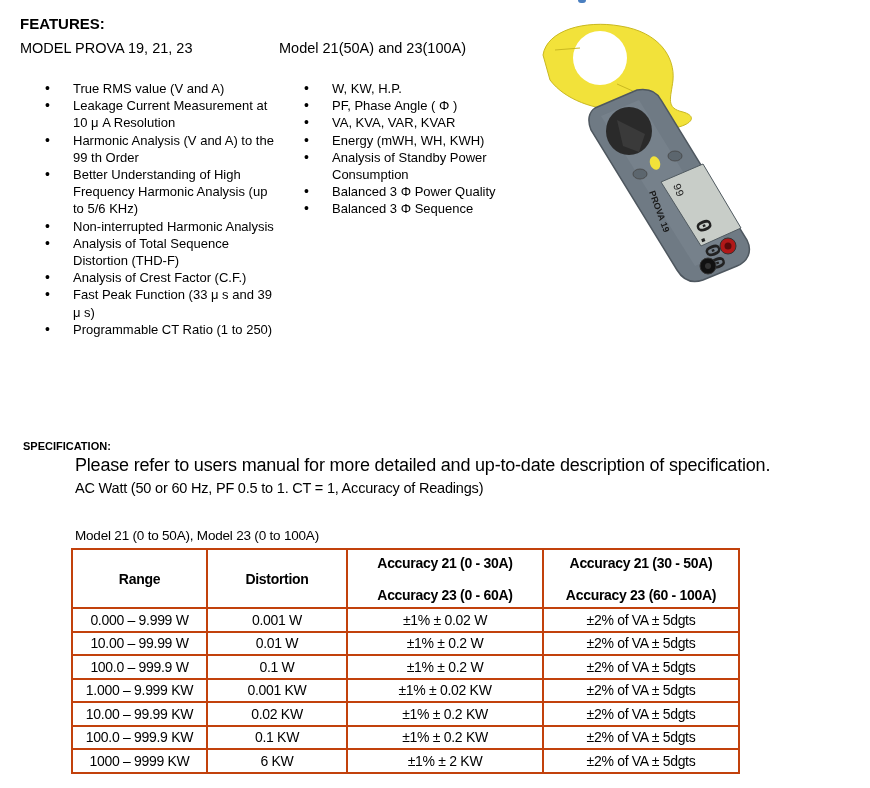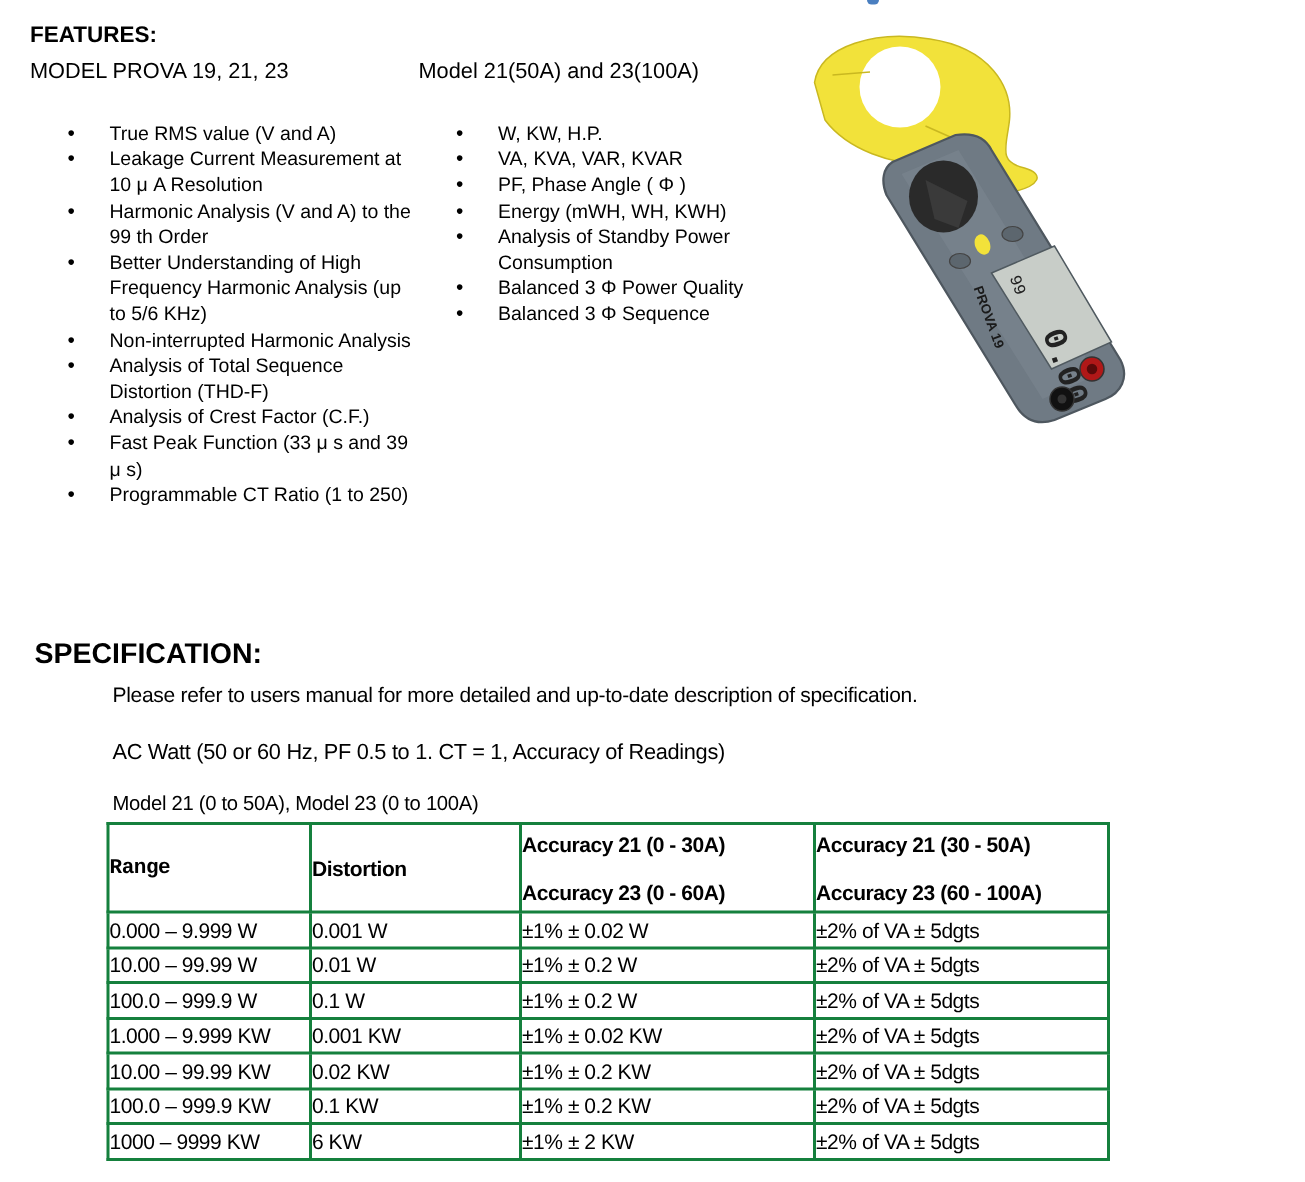--- a/index.html
+++ b/index.html
@@ -6,29 +6,29 @@
     body { width: 870px; height: 788px; position: relative; overflow: hidden; color: #000; }
     .page { position: absolute; left: 0; top: 0; width: 870px; height: 788px; }
     .features-title { position: absolute; left: 20px; top: 15px; font-size: 15px; font-weight: bold; font-family: "Liberation Sans", sans-serif; }
     .model-left { position: absolute; left: 20px; top: 40px; font-size: 14.5px; font-family: "Liberation Sans", sans-serif; }
     .model-right { position: absolute; left: 279px; top: 40px; font-size: 14.5px; font-family: "Liberation Sans", sans-serif; }
     ul.feat { position: absolute; margin: 0; padding: 0; list-style: none; font-family: "Liberation Sans", sans-serif; font-size: 13px; line-height: 17.2px; }
     ul.feat li { position: relative; padding-left: 28px; }
     ul.feat li::before { content: "\2022"; position: absolute; left: 0; top: 0; font-size: 14px; }
     .list-left { left: 45px; top: 80px; width: 230px; }
     .list-right { left: 304px; top: 80px; width: 200px; }
-    .spec-title { position: absolute; left: 23px; top: 426px; font-size: 19px; font-weight: bold; font-family: "Liberation Sans", sans-serif; }
-    .spec-note { position: absolute; left: 75px; top: 455px; font-size: 14px; font-family: "Liberation Sans", sans-serif; letter-spacing: -0.2px; }
-    .spec-ac { position: absolute; left: 75px; top: 494px; font-size: 14.5px; font-family: "Liberation Sans", sans-serif; letter-spacing: -0.2px; }
+    .spec-title { position: absolute; left: 23px; top: 440px; font-size: 11px; font-weight: bold; font-family: "Liberation Sans", sans-serif; }
+    .spec-note { position: absolute; left: 75px; top: 455px; font-size: 18px; font-family: "Liberation Sans", sans-serif; letter-spacing: -0.2px; }
+    .spec-ac { position: absolute; left: 75px; top: 480px; font-size: 14.5px; font-family: "Liberation Sans", sans-serif; letter-spacing: -0.2px; }
     .spec-model { position: absolute; left: 75px; top: 528px; font-size: 13.5px; font-family: "Liberation Sans", sans-serif; letter-spacing: -0.2px; }
     table.spec { position: absolute; left: 71px; top: 548px; border-collapse: collapse; font-family: "Liberation Sans", sans-serif; font-size: 14px; border: 2px solid #333; }
-    table.spec th, table.spec td { border: 2px solid #15803d; text-align: left; padding: 0; letter-spacing: -0.3px; }
+    table.spec th, table.spec td { border: 2px solid #c2410c; text-align: center; padding: 0; letter-spacing: -0.3px; }
     table.spec th { font-weight: bold; height: 57px; }
     table.spec td { height: 21.5px; }
-    .col1 { width: 133px; font-family: Liberation Mono, monospace; } .col2 { width: 138px; } .col3 { width: 194px; } .col4 { width: 194px; }
+    .col1 { width: 133px; } .col2 { width: 138px; } .col3 { width: 194px; } .col4 { width: 194px; }
     .th-stack { display: flex; flex-direction: column; justify-content: space-between; height: 48px; }
     .image-wrap { position: absolute; left: 525px; top: 0px; width: 230px; height: 290px; }
     .blue-mark { position: absolute; left: 578px; top: 0; width: 8px; height: 3px; background: #4a7fc0; border-radius: 0 0 3px 3px; }
   </style>
 </head>
 <body>
 
 <div class="page">
 
   <div class="blue-mark"></div>
@@ -44,22 +44,22 @@
     <li>Better Understanding of High Frequency Harmonic Analysis (up to 5/6 KHz)</li>
     <li>Non-interrupted Harmonic Analysis</li>
     <li>Analysis of Total Sequence Distortion (THD-F)</li>
     <li>Analysis of Crest Factor (C.F.)</li>
     <li>Fast Peak Function (33 μ s and 39 μ s)</li>
     <li>Programmable CT Ratio (1 to 250)</li>
   </ul>
 
   <ul class="feat list-right">
     <li>W, KW, H.P.</li>
+    <li>PF, Phase Angle ( Φ )</li>
     <li>VA, KVA, VAR, KVAR</li>
-    <li>PF, Phase Angle ( Φ )</li>
     <li>Energy (mWH, WH, KWH)</li>
     <li>Analysis of Standby Power Consumption</li>
     <li>Balanced 3 Φ Power Quality</li>
     <li>Balanced 3 Φ Sequence</li>
   </ul>
 
   <div class="image-wrap">
     <svg width="230" height="290" viewBox="0 0 230 290">
 
       <path d="M18,55 C22,30 60,20 95,26 C135,32 150,58 148,80 C146,98 140,108 158,112 C172,116 168,124 150,128 L96,110 C70,110 40,100 25,80 Z" fill="#f2e23a" stroke="#c9b820" stroke-width="1"></path>

